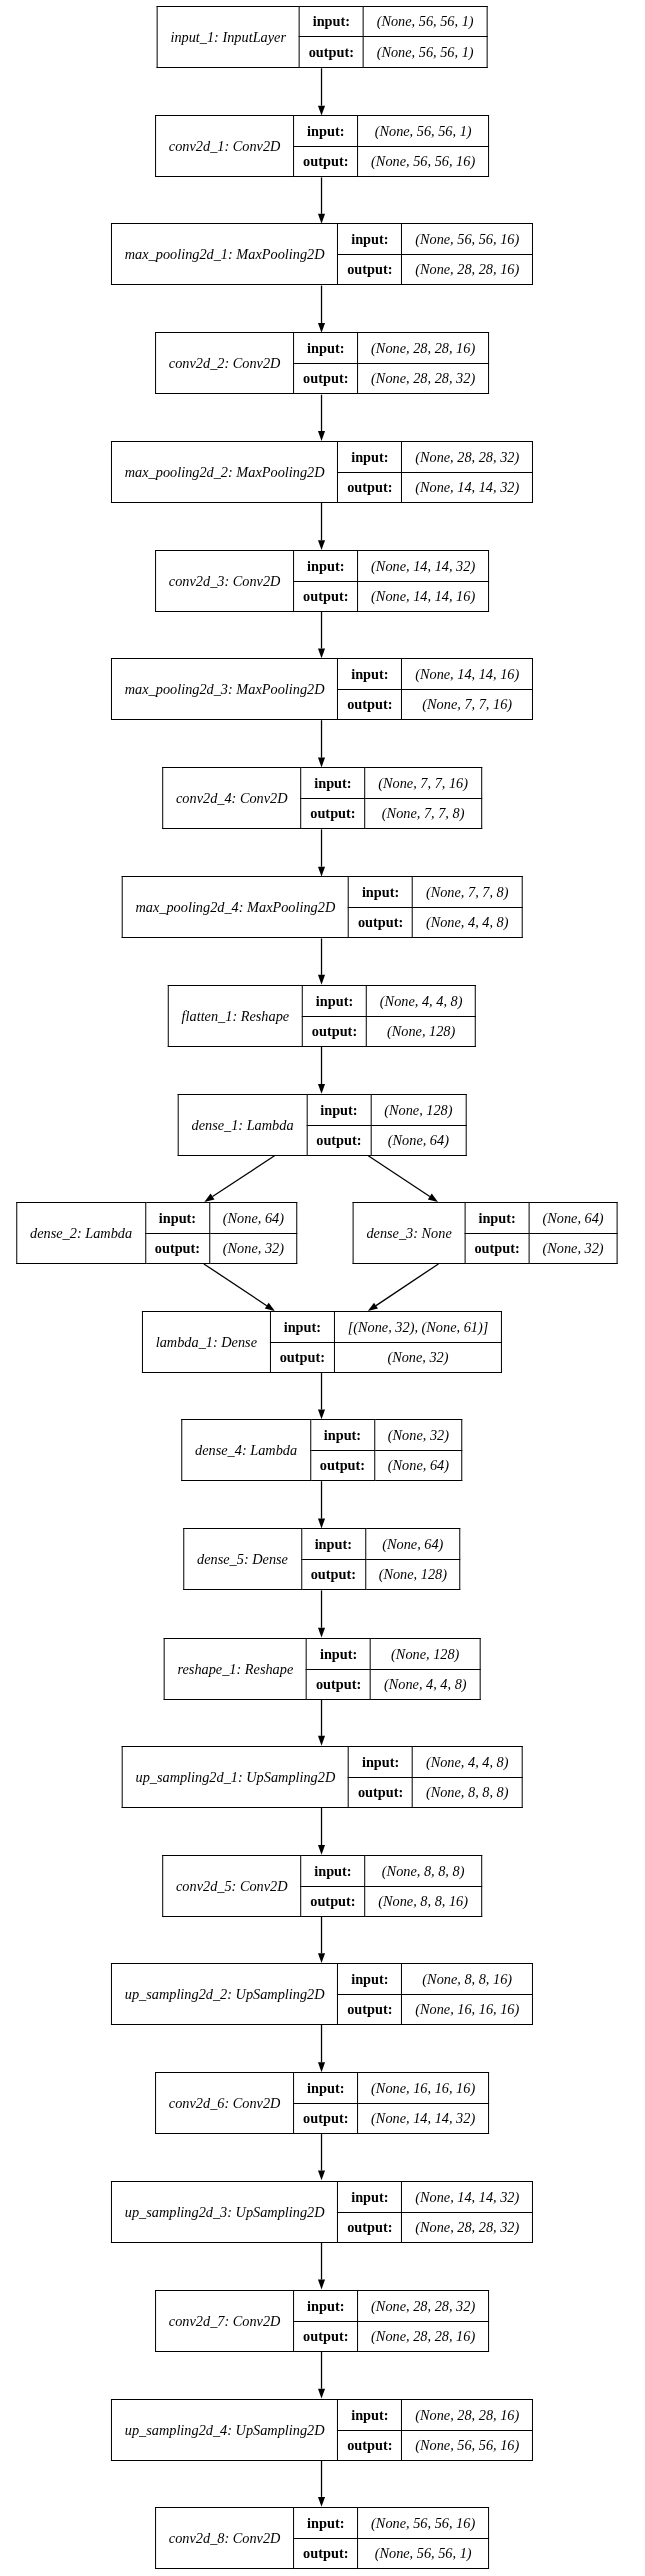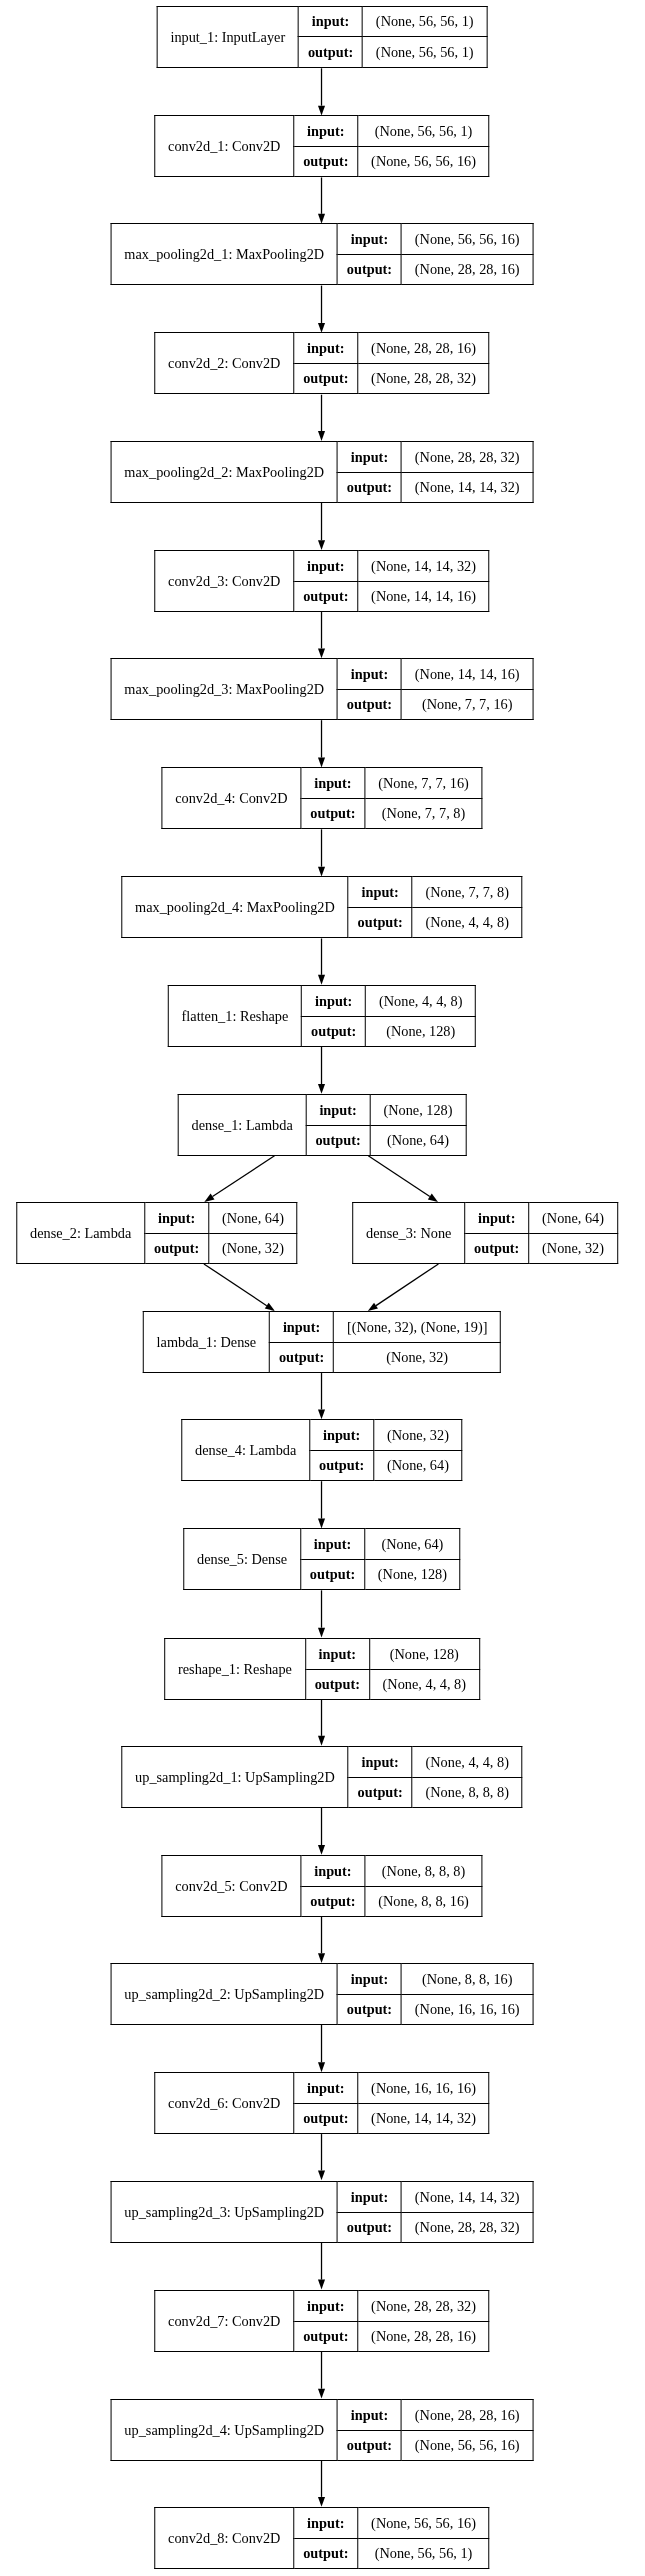--- a/index.html
+++ b/index.html
@@ -26,23 +26,23 @@
     font-size: 14.3px;
     line-height: 1;
     white-space: nowrap;
   }
   table.node td {
     border: 1.2px solid #000000;
     padding: 0;
     text-align: center;
     vertical-align: middle;
   }
-  table.node td.lbl { padding: 0 12.8px; }
+  table.node td.lbl { padding: 0 12.8px; font-style: italic; }
   table.node td.key { height: 29.5px; padding: 0 8.9px; font-weight: bold; }
-  table.node td.val { padding: 0 12.8px; }
+  table.node td.val { padding: 0 12.8px; font-style: italic; }
 </style>
 </head>
 <body>
 
 <div id="canvas">
   <svg id="edges" xmlns="http://www.w3.org/2000/svg" viewBox="0 0 656 2619" width="645" height="2576">
       <line x1="327" y1="69" x2="327" y2="107" stroke="#000000" stroke-width="1.3"></line>
       <polygon points="327,117 323.4,107 330.6,107" fill="#000000"></polygon>
       <line x1="327" y1="180" x2="327" y2="217" stroke="#000000" stroke-width="1.3"></line>
       <polygon points="327,227 323.4,217 330.6,217" fill="#000000"></polygon>
@@ -274,21 +274,21 @@
         <td class="val val-out">(None, 32)</td>
       </tr>
     </tbody>
   </table>
 
   <table class="node" style="top: 1311px; left: 322px;">
     <tbody>
       <tr>
         <td class="lbl" rowspan="2">lambda_1: Dense</td>
         <td class="key key-in">input:</td>
-        <td class="val val-in">[(None, 32), (None, 19)]</td>
+        <td class="val val-in">[(None, 32), (None, 61)]</td>
       </tr>
       <tr>
         <td class="key key-out">output:</td>
         <td class="val val-out">(None, 32)</td>
       </tr>
     </tbody>
   </table>
 
   <table class="node" style="top: 1419px; left: 322px;">
     <tbody>

